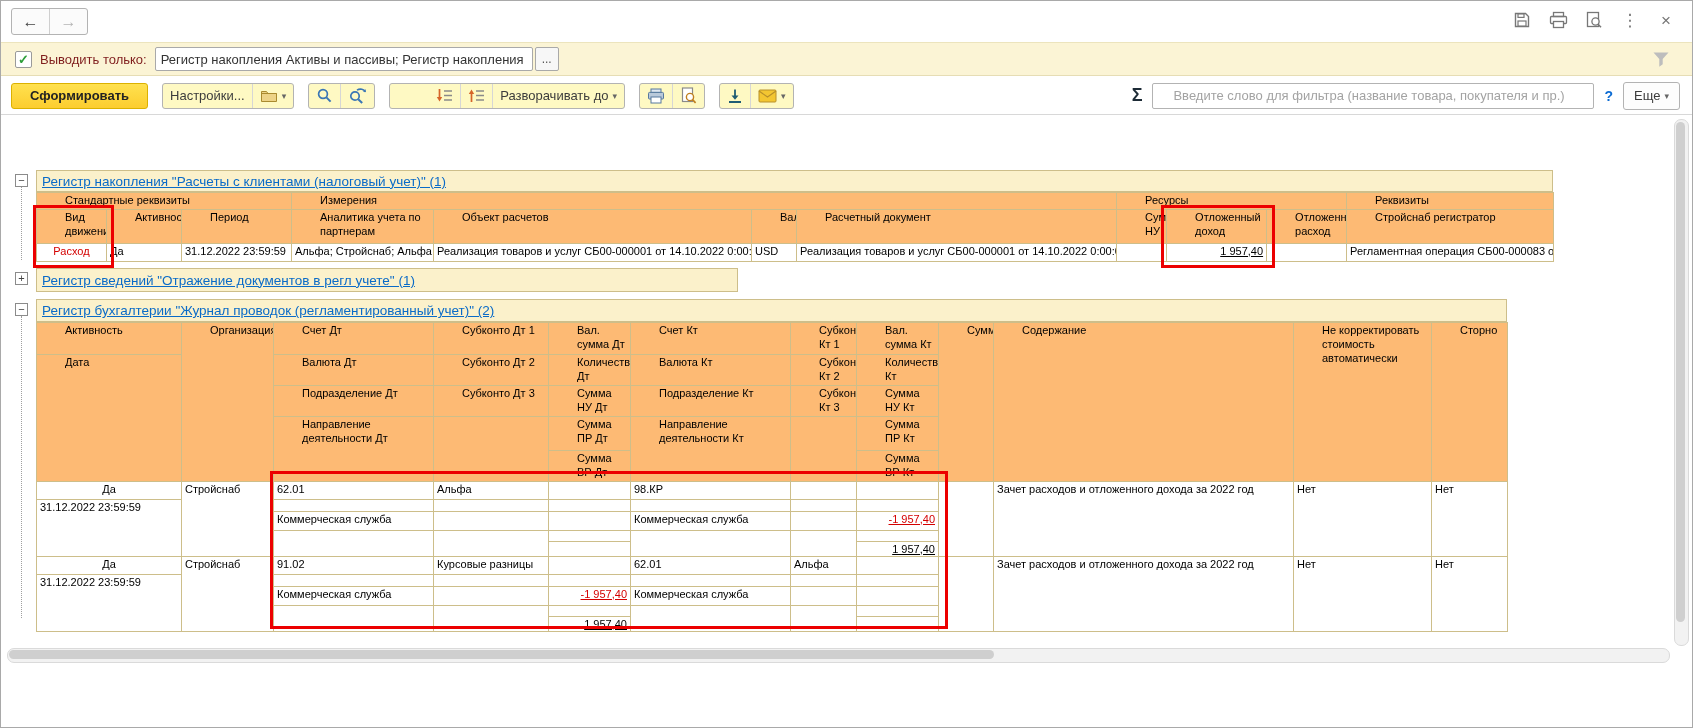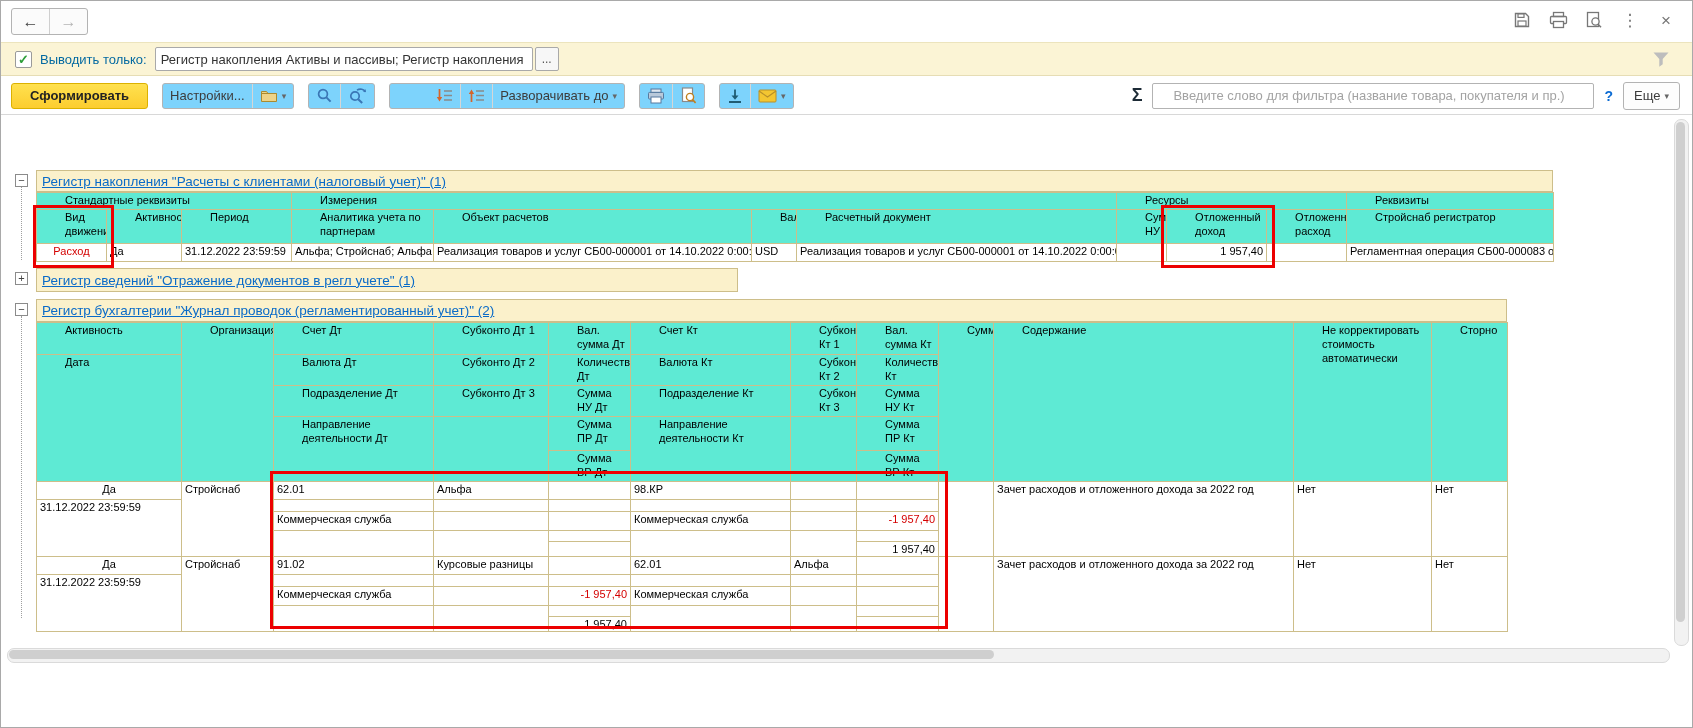--- a/index.html
+++ b/index.html
@@ -11,49 +11,49 @@
   .navbtn{width:37px;height:25px;display:flex;align-items:center;justify-content:center;font-size:16px;color:#444;cursor:pointer;}
   .navbtn.disabled{color:#b5b5b5;}
   .navbtn + .navbtn{border-left:1px solid #cfcfcf;}
   .apptitle{position:absolute;left:116px;top:10px;font-size:16px;font-weight:bold;color:#2b2b2b;}
   .tb-icons{position:absolute;right:16px;top:9px;display:flex;gap:16px;align-items:center;}
   .tb-icons .ic{width:20px;height:20px;display:flex;align-items:center;justify-content:center;color:#767676;cursor:pointer;}
   .glyph{font-size:17px;color:#767676;line-height:1;}
   
   .filterbar{position:absolute;top:41px;left:0;right:0;height:34px;background:#fbf4d5;border-top:1px solid #ece4bd;border-bottom:1px solid #e6dDB5;display:flex;align-items:center;box-sizing:border-box;}
   .chk{width:15px;height:15px;border:1px solid #9a9a9a;border-radius:2px;background:#fff;margin-left:14px;display:flex;align-items:center;justify-content:center;color:#2e9e3a;font-size:13px;font-weight:bold;cursor:pointer;}
-  .flt-label{margin-left:8px;font-size:13px;color:#0369a1;}
+  .flt-label{margin-left:8px;font-size:13px;color:#7f1d1d;}
   .flt-input{margin-left:8px;width:366px;height:22px;border:1px solid #a9a9a9;border-radius:2px;font-family:"Liberation Sans",sans-serif;font-size:13px;color:#333;padding:0 5px;background:#fff;}
   .dots-btn{width:24px;height:24px;margin-left:2px;border:1px solid #a9a9a9;border-radius:2px;background:#f7f7f7;font-size:12px;color:#555;display:flex;align-items:center;justify-content:center;cursor:pointer;}
   .funnel{position:absolute;right:22px;top:8px;cursor:pointer;}
   
   .toolbar{position:absolute;top:76px;left:0;right:0;height:37px;background:#fff;display:flex;align-items:center;}
   .btn-main{margin-left:10px;height:26px;padding:0 18px;background:linear-gradient(#ffe14f,#fccd2f);border:1px solid #dcb100;border-radius:3px;font-family:"Liberation Sans",sans-serif;font-size:13px;font-weight:bold;color:#222;cursor:pointer;}
-  .group{display:flex;align-items:stretch;border:1px solid #b3b3b3;border-radius:3px;overflow:hidden;background:#7dd3fc;height:26px;box-sizing:border-box;}
+  .group{display:flex;align-items:stretch;border:1px solid #b3b3b3;border-radius:3px;overflow:hidden;background:#fef9c3;height:26px;box-sizing:border-box;}
   .group > *{display:flex;align-items:center;justify-content:center;padding:0 7px;cursor:pointer;}
   .group > * + *{border-left:1px solid #d6d6d6;}
   .gbtn-text{font-size:13px;color:#3c3c3c;white-space:nowrap;}
   .caret{font-size:9px;color:#666;margin-left:4px;}
   .sigma{font-size:18px;font-weight:bold;color:#1d2b36;margin-left:auto;}
   .search-input{margin-left:10px;width:400px;height:24px;border:1px solid #b3b3b3;border-radius:2px;font-family:"Liberation Sans",sans-serif;font-size:13px;padding:0 20px;color:#333;}
   .search-input::placeholder{color:#a3a3a3;}
   .help{font-size:14px;font-weight:bold;color:#0b6bd3;margin:0 10px;cursor:pointer;}
   .btn-more{height:26px;margin-right:12px;padding:0 10px;background:#fdfdfd;border:1px solid #b3b3b3;border-radius:3px;font-size:13px;color:#3c3c3c;display:flex;align-items:center;cursor:pointer;}
   
   .report{position:absolute;top:113px;left:0;right:0;bottom:0;background:#fff;border-top:1px solid #d8d8d8;}
   .rtitle{position:absolute;left:40px;top:14px;font-size:19px;color:#00a03e;}
   .band{position:absolute;height:22px;background:#fbf1cb;border:1px solid #cdbe8a;box-sizing:border-box;display:flex;align-items:center;padding:0 5px;}
   .band a{font-size:13.5px;color:#0a6bc8;text-decoration:underline;cursor:pointer;white-space:nowrap;}
   .expander{position:absolute;width:13px;height:13px;border:1px solid #8b8b8b;background:#fff;font-size:11px;line-height:11px;text-align:center;color:#444;cursor:pointer;box-sizing:border-box;}
   .treeline{position:absolute;border-left:1px dotted #9f9f9f;width:0;}
   table.grid{position:absolute;border-collapse:collapse;table-layout:fixed;font-size:11px;color:#000;}
   table.grid td{border:1px solid #cdbe8a;padding:1px 3px;vertical-align:top;overflow:hidden;box-sizing:border-box;}
-  table.grid tr.hdr td{background:#5eead4;white-space:normal;line-height:1.25;padding-left:28px;}
+  table.grid tr.hdr td{background:#fdba74;white-space:normal;line-height:1.25;padding-left:28px;}
   table.grid tr.body td{background:#fff;white-space:nowrap;}
-  td.num{text-align:right;}
+  td.num{text-align:right;text-decoration:underline;}
   td.neg{color:#d40000;}
   td.center{text-align:center;}
   td.red{color:#d40000;}
   
   .ann{position:absolute;border:3px solid #ec0000;pointer-events:none;}
   
   .hscroll{position:absolute;left:6px;right:22px;top:533px;height:13px;background:#f2f2f2;border:1px solid #dadada;border-radius:7px;}
   .hthumb{position:absolute;left:1px;top:1px;width:985px;height:9px;background:#cfcfcf;border-radius:5px;cursor:pointer;}
   .vscroll{position:absolute;right:3px;top:4px;width:13px;height:525px;background:#f2f2f2;border:1px solid #dadada;border-radius:7px;}
   .vthumb{position:absolute;left:1px;top:2px;width:9px;height:500px;background:#cfcfcf;border-radius:5px;cursor:pointer;}

